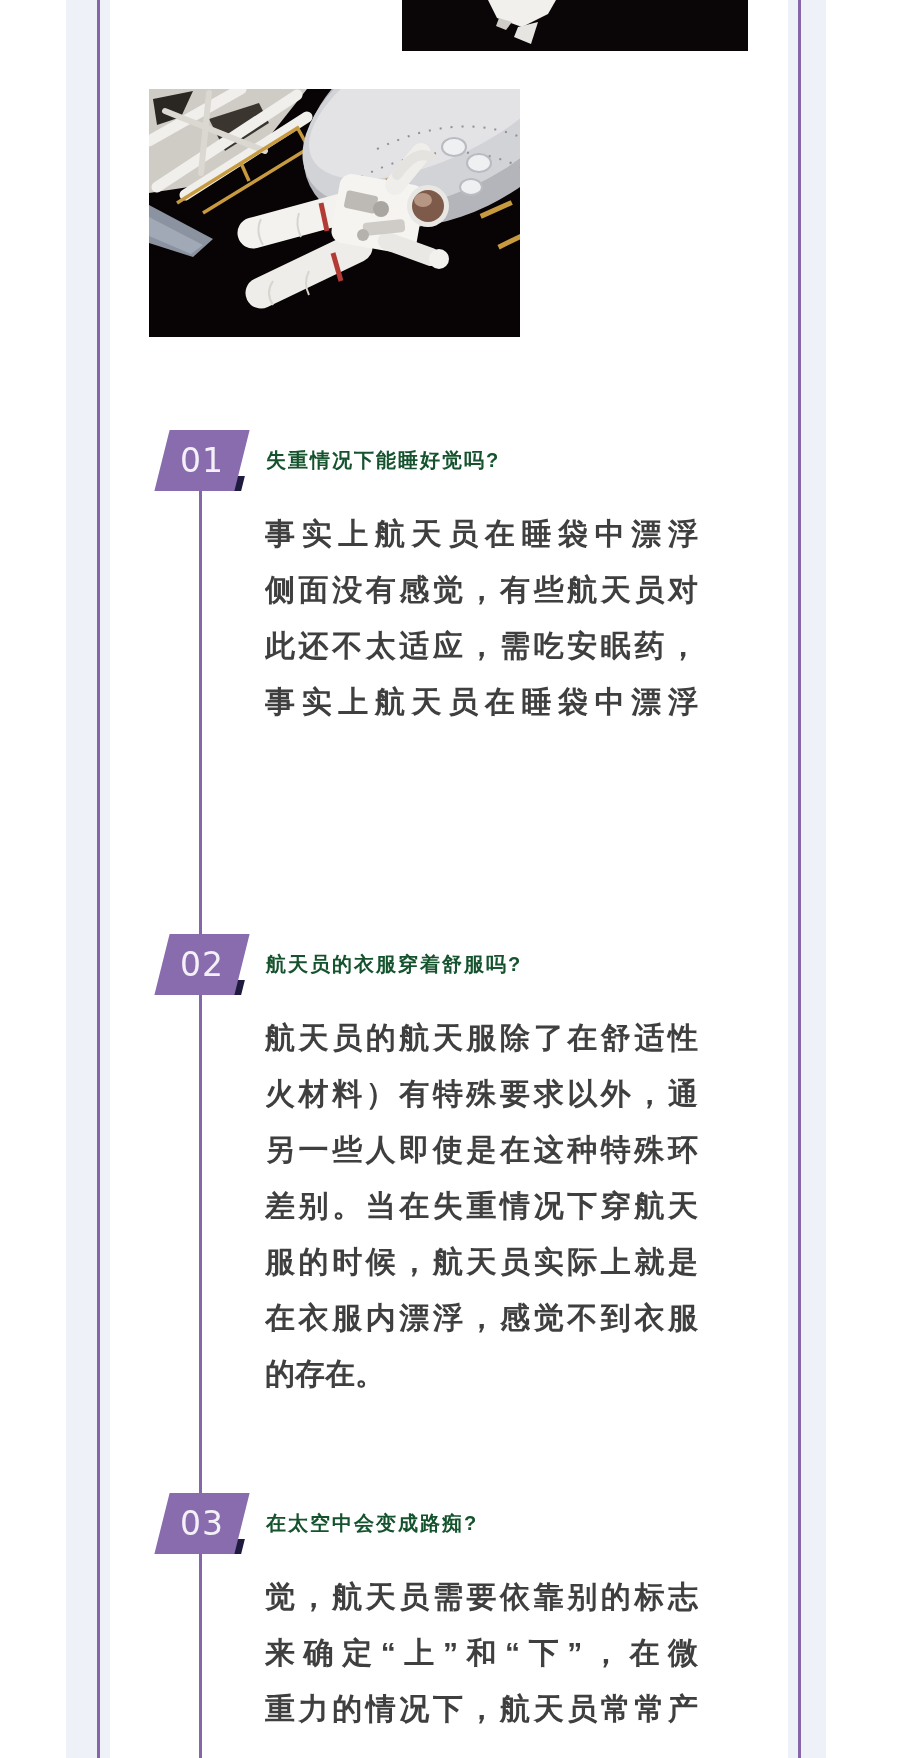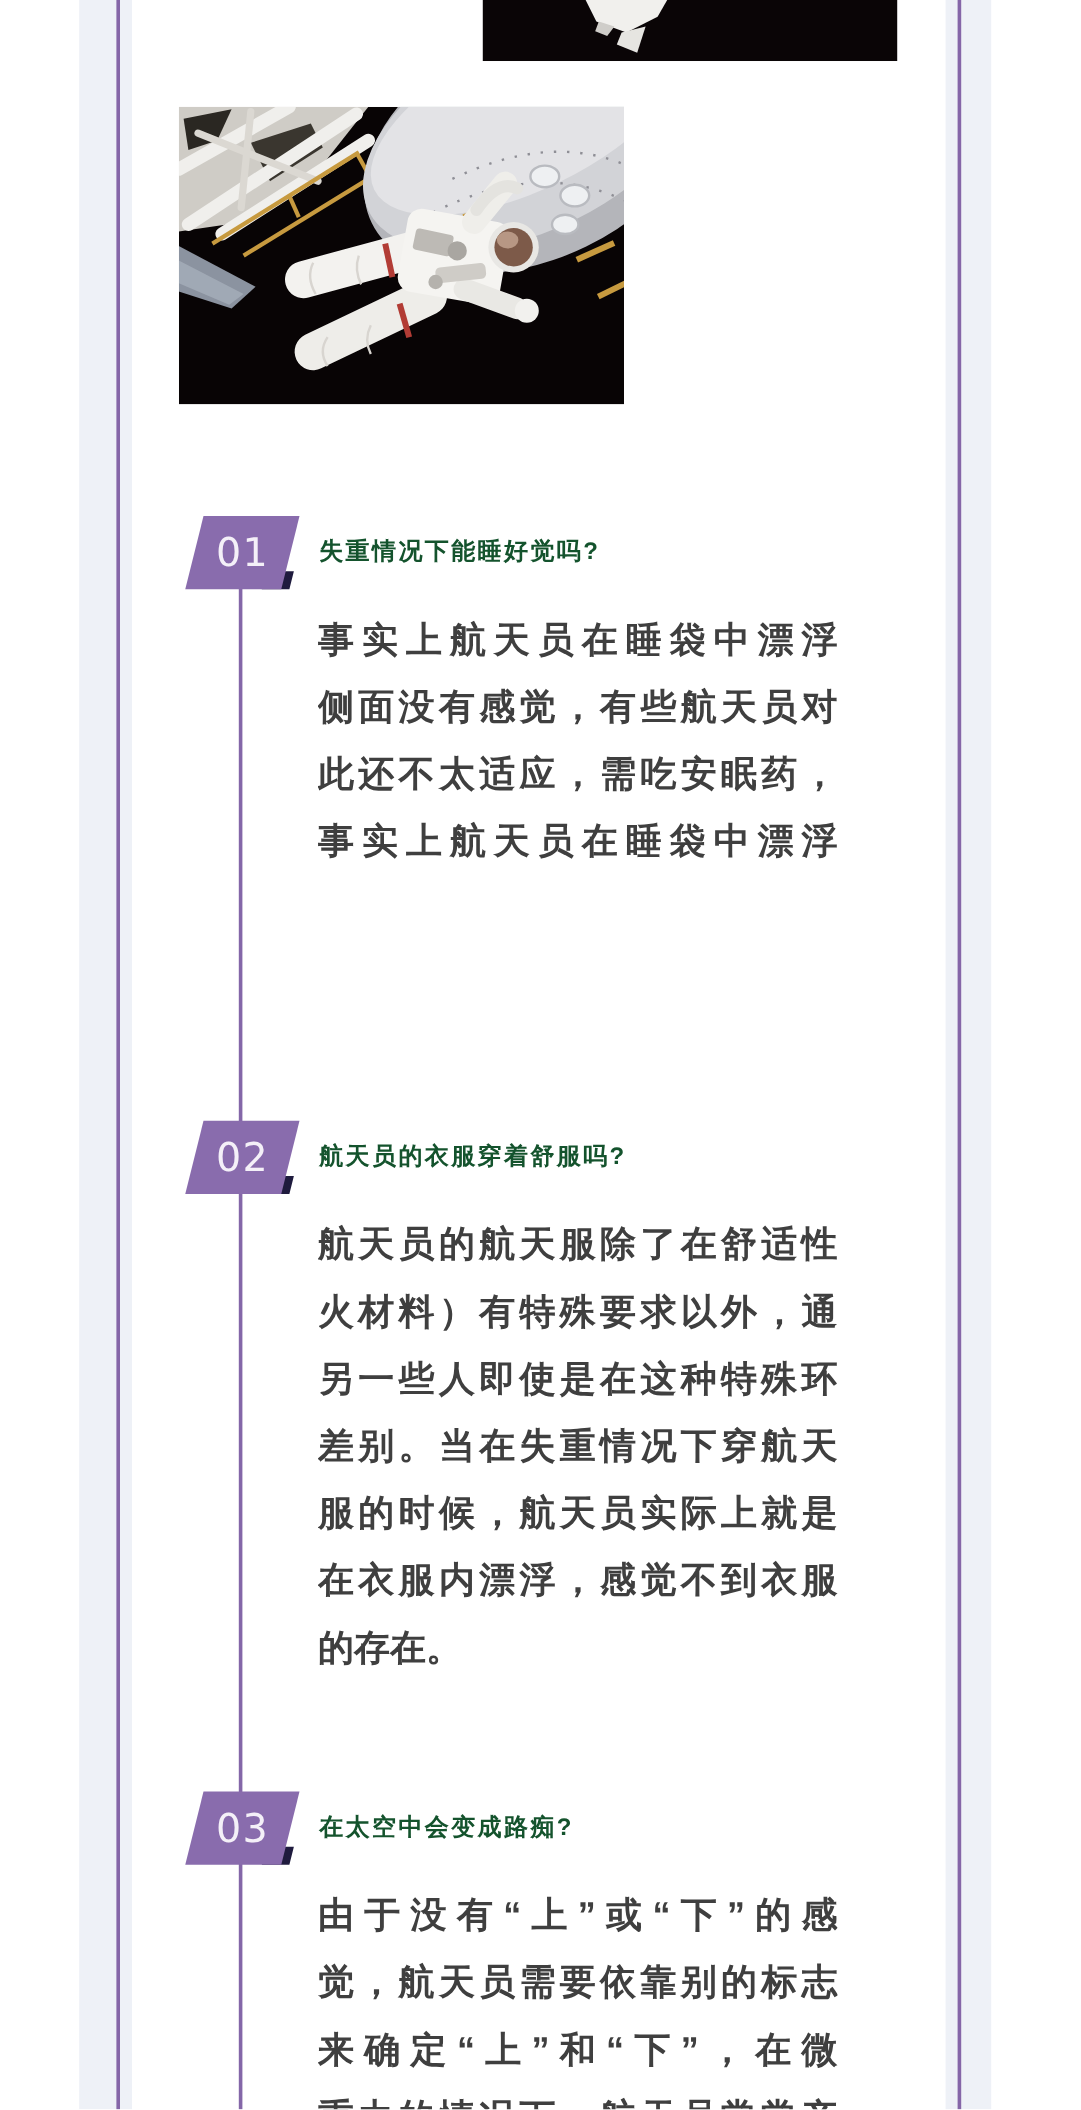--- a/index.html
+++ b/index.html
@@ -191,20 +191,19 @@
     </div>
   </div>
 
   <div class="section sec-3">
     <div class="badge-corner"></div>
     <div class="badge">
       <span class="badge-num">03</span>
     </div>
     <div class="sec-heading">在太空中会变成路痴?</div>
     <div class="para">
-      <div class="line">由于没有“上”或“下”的感</div>
       <div class="line">觉，航天员需要依靠别的标志</div>
       <div class="line">来确定“上”和“下”，在微</div>
       <div class="line">重力的情况下，航天员常常产</div>
     </div>
   </div>
 
 </div>
 
 </body></html>

